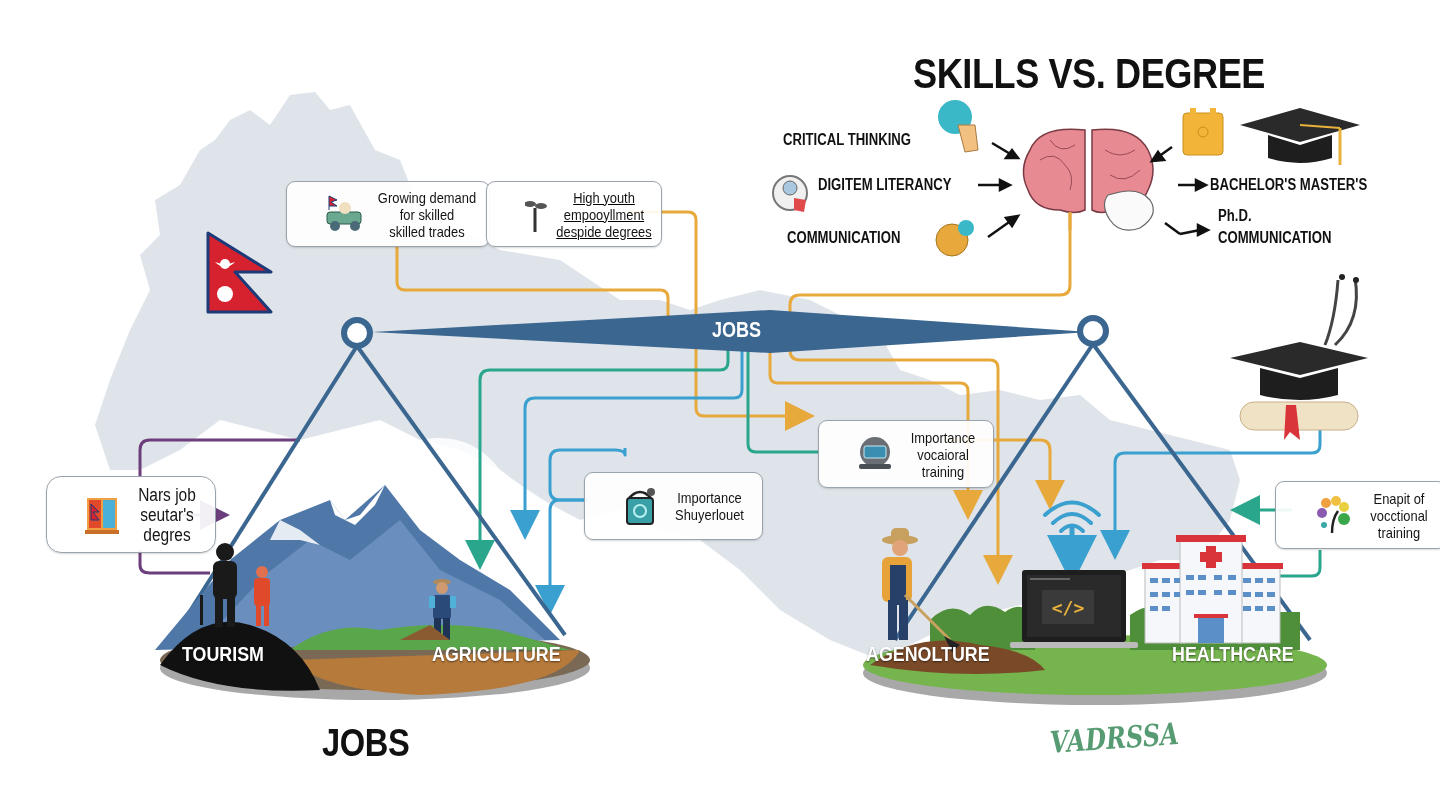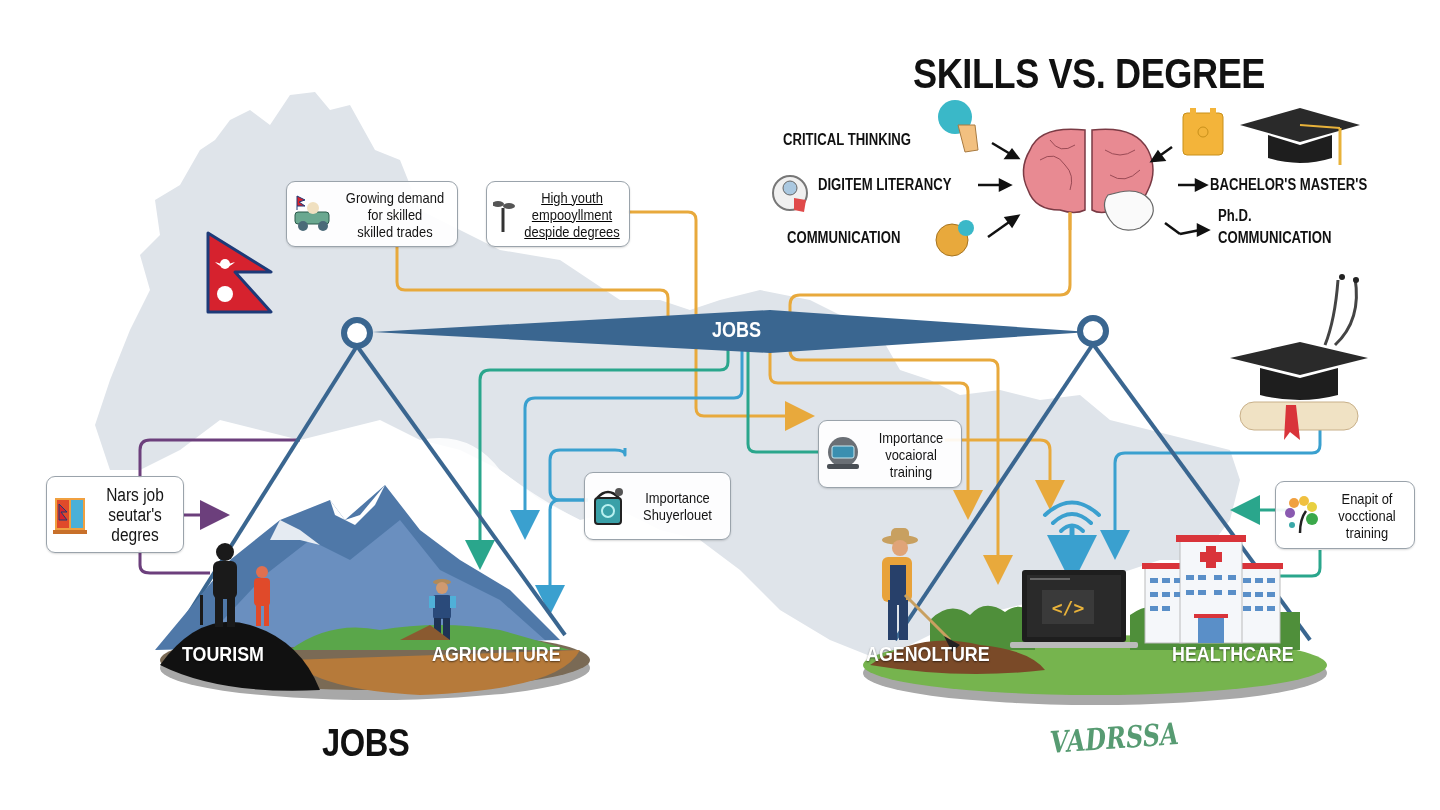--- a/index.html
+++ b/index.html
@@ -1,21 +1,21 @@
 <!DOCTYPE html>
 <html><head>
 <meta charset="utf-8">
 <style>
   html,body{margin:0;padding:0;}
   body{width:1440px;height:810px;background:#ffffff;position:relative;overflow:hidden;font-family:"Liberation Sans","DejaVu Sans",sans-serif;}
   .abs{position:absolute;}
   svg.layer{position:absolute;left:0;top:0;}
   .title{font-weight:bold;color:#111;letter-spacing:-0.5px;transform:scaleX(0.86);transform-origin:left center;white-space:nowrap;}
   .label{font-weight:bold;color:#111;font-size:16px;transform:scaleX(0.82);transform-origin:left center;white-space:nowrap;}
-  .box{position:absolute;background:rgba(255,255,255,0.92);border:1.5px solid #9aa3ab;border-radius:9px;box-shadow:0 1px 2px rgba(0,0,0,0.15);display:flex;align-items:center;}
+  .box{position:absolute;background:rgba(255,255,255,0.92);border:1.5px solid #9aa3ab;border-radius:9px;box-shadow:0 1px 2px rgba(0,0,0,0.15);display:flex;align-items:center;padding-left:32px;}
   .box .txt{font-size:15px;line-height:17px;color:#141414;text-align:center;transform:scaleX(0.86);transform-origin:center;}
   .box .ico{flex:0 0 auto;margin-left:6px;}
   .scene-label{font-weight:bold;color:#fff;font-size:21px;text-shadow:0 1px 2px rgba(0,0,0,0.55);transform:scaleX(0.85);transform-origin:left center;white-space:nowrap;}
 </style>
 </head>
 <body>
 
 <svg class="layer" width="1440" height="810">
   <path fill="#dfe4ea" d="M95,425 L110,380 L130,330 L150,290 L140,255 L160,235 L155,200 L180,185 L200,150 L215,140 L230,120 L250,110 L270,125 L290,95 L315,92 L330,110 L350,105 L375,150 L400,160 L420,210 L460,230 L480,240 L500,250 L560,260 L620,300 L660,300 L690,310 L720,300 L760,290 L810,300 L850,320 L880,335 L900,370 L930,380 L960,395 L1000,390 L1040,400 L1080,395 L1110,420 L1150,430 L1190,440 L1230,450 L1240,480 L1230,520 L1200,560 L1160,560 L1100,580 L1060,570 L1040,600 L1000,610 L960,620 L920,640 L880,660 L830,640 L780,610 L740,570 L700,540 L660,530 L620,510 L580,520 L540,500 L500,470 L460,450 L420,440 L380,420 L340,430 L300,440 L260,430 L220,420 L180,450 L140,470 L110,470 Z"></path>
 
@@ -306,21 +306,21 @@
     <ellipse cx="5" cy="10" rx="6" ry="3" fill="#555"></ellipse>
     <ellipse cx="16" cy="12" rx="6" ry="3" fill="#555"></ellipse>
   </svg>
   <div class="txt" style="flex:1;">
     <div>High youth</div>
     <div>empooyllment</div>
     <div>despide degrees</div>
   </div>
 </div>
 
-<div class="box" style="left:46px;top:476px;width:136px;height:75px;">
+<div class="box" style="left:46px;top:476px;width:136px;height:75px;border-radius:15px;">
   <svg class="ico" width="34" height="42">
     <rect x="2" y="4" width="30" height="34" fill="#f0a040"></rect>
     <rect x="4" y="6" width="12" height="28" fill="#e04a2a"></rect>
     <rect x="18" y="6" width="12" height="28" fill="#4ab0d8"></rect>
     <path d="M6,10 L14,18 L8,18 L14,26 L6,26 Z" fill="#d6222e" stroke="#1d3a78" stroke-width="1"></path>
     <rect x="0" y="36" width="34" height="4" fill="#c8702a"></rect>
   </svg>
   <div class="txt" style="flex:1;font-size:18px;line-height:20px;">
     <div>Nars job</div>
     <div>seutar's</div>

